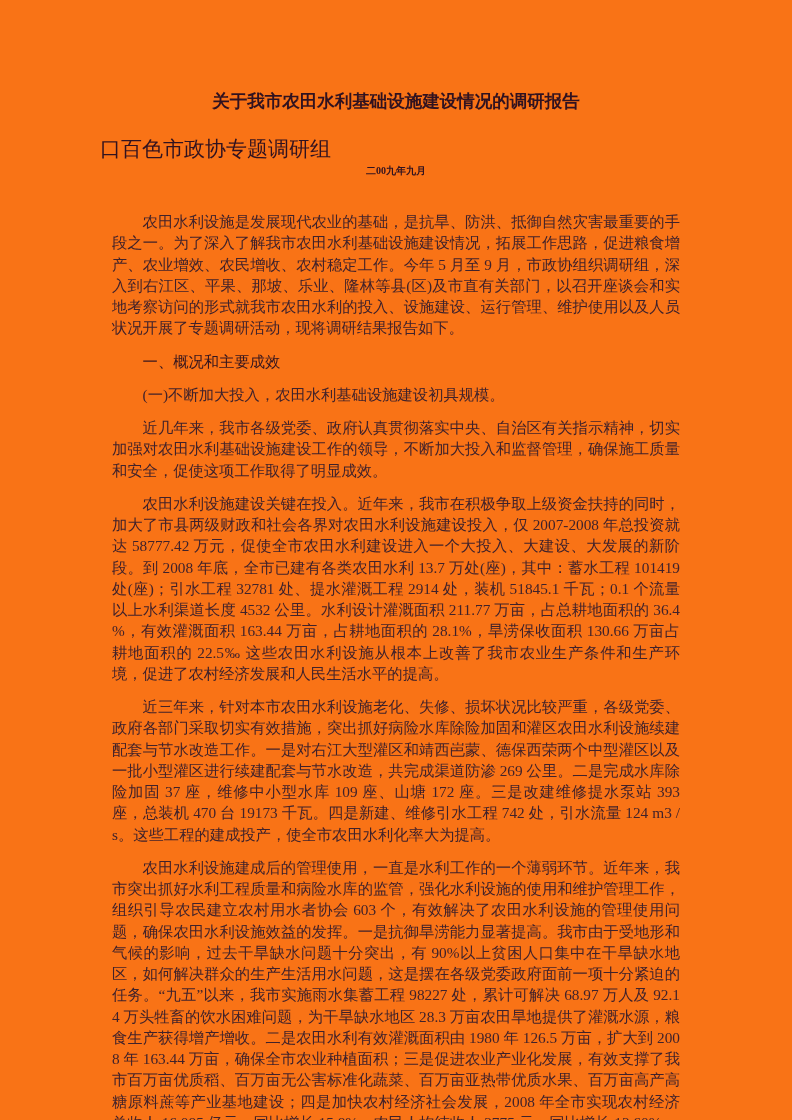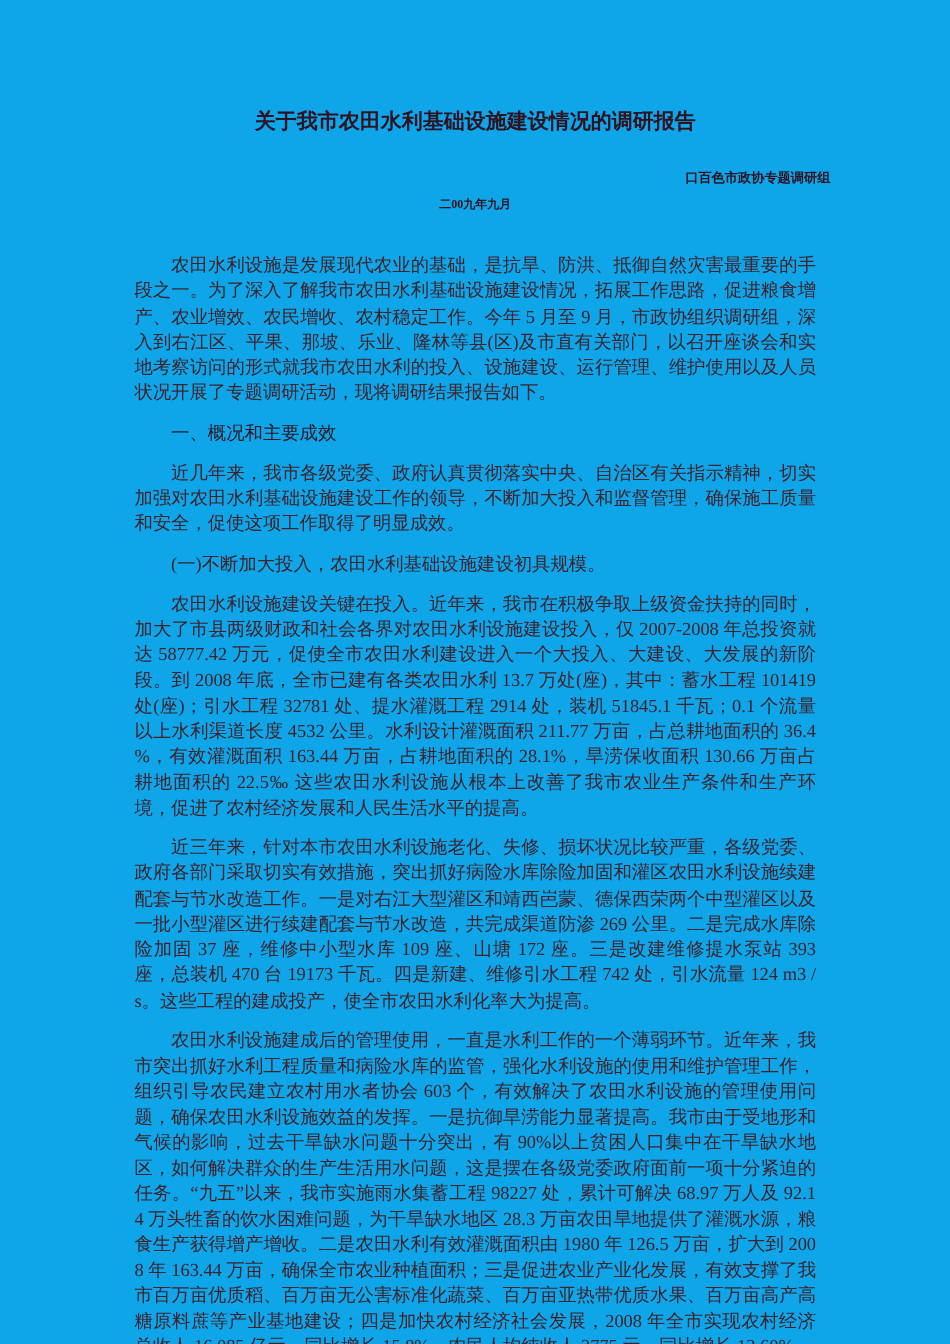--- a/index.html
+++ b/index.html
@@ -4,43 +4,43 @@
 <style>
   html, body {
     margin: 0;
     padding: 0;
     background: #ffffff;
   }
   .page {
     position: relative;
     width: 792px;
     height: 1120px;
-    background: #0ea5e9;
+    background: #f97316;
     overflow: hidden;
     font-family: "Liberation Serif", "DejaVu Serif", serif;
   }
   .content {
     position: absolute;
     left: 100px;
     top: 90px;
     width: 592px;
     color: #40222b;
   }
   .doc-title {
     text-align: center;
     font-weight: bold;
     font-size: 17.5px;
     line-height: 22px;
     color: #301220;
     margin: 0 0 26px 0;
   }
   .byline {
-    text-align: right;
-    font-weight: bold;
-    font-size: 11px;
+    text-align: left;
+    font-weight: normal;
+    font-size: 21px;
     line-height: 22px;
     color: #301220;
     margin: 0;
   }
   .date-line {
     text-align: center;
     font-weight: bold;
     font-size: 10px;
     line-height: 22px;
     color: #301220;
@@ -65,21 +65,21 @@
 <body>
 
 <div class="page">
   <div class="content">
     <h1 class="doc-title">关于我市农田水利基础设施建设情况的调研报告</h1>
     <p class="byline">口百色市政协专题调研组</p>
     <p class="date-line">二00九年九月</p>
     <div id="paragraphs">
         <p class="para">农田水利设施是发展现代农业的基础，是抗旱、防洪、抵御自然灾害最重要的手段之一。为了深入了解我市农田水利基础设施建设情况，拓展工作思路，促进粮食增产、农业增效、农民增收、农村稳定工作。今年 5 月至 9 月，市政协组织调研组，深入到右江区、平果、那坡、乐业、隆林等县(区)及市直有关部门，以召开座谈会和实地考察访问的形式就我市农田水利的投入、设施建设、运行管理、维护使用以及人员状况开展了专题调研活动，现将调研结果报告如下。</p>
         <p class="para heading">一、概况和主要成效</p>
+        <p class="para">(一)不断加大投入，农田水利基础设施建设初具规模。</p>
         <p class="para">近几年来，我市各级党委、政府认真贯彻落实中央、自治区有关指示精神，切实加强对农田水利基础设施建设工作的领导，不断加大投入和监督管理，确保施工质量和安全，促使这项工作取得了明显成效。</p>
-        <p class="para">(一)不断加大投入，农田水利基础设施建设初具规模。</p>
         <p class="para">农田水利设施建设关键在投入。近年来，我市在积极争取上级资金扶持的同时，加大了市县两级财政和社会各界对农田水利设施建设投入，仅 2007-2008 年总投资就达 58777.42 万元，促使全市农田水利建设进入一个大投入、大建设、大发展的新阶段。到 2008 年底，全市已建有各类农田水利 13.7 万处(座)，其中：蓄水工程 101419 处(座)；引水工程 32781 处、提水灌溉工程 2914 处，装机 51845.1 千瓦；0.1 个流量以上水利渠道长度 4532 公里。水利设计灌溉面积 211.77 万亩，占总耕地面积的 36.4 %，有效灌溉面积 163.44 万亩，占耕地面积的 28.1%，旱涝保收面积 130.66 万亩占耕地面积的 22.5‰ 这些农田水利设施从根本上改善了我市农业生产条件和生产环境，促进了农村经济发展和人民生活水平的提高。</p>
         <p class="para">近三年来，针对本市农田水利设施老化、失修、损坏状况比较严重，各级党委、政府各部门采取切实有效措施，突出抓好病险水库除险加固和灌区农田水利设施续建配套与节水改造工作。一是对右江大型灌区和靖西岜蒙、德保西荣两个中型灌区以及一批小型灌区进行续建配套与节水改造，共完成渠道防渗 269 公里。二是完成水库除险加固 37 座，维修中小型水库 109 座、山塘 172 座。三是改建维修提水泵站 393 座，总装机 470 台 19173 千瓦。四是新建、维修引水工程 742 处，引水流量 124 m3 /s。这些工程的建成投产，使全市农田水利化率大为提高。</p>
         <p class="para">农田水利设施建成后的管理使用，一直是水利工作的一个薄弱环节。近年来，我市突出抓好水利工程质量和病险水库的监管，强化水利设施的使用和维护管理工作，组织引导农民建立农村用水者协会 603 个，有效解决了农田水利设施的管理使用问题，确保农田水利设施效益的发挥。一是抗御旱涝能力显著提高。我市由于受地形和气候的影响，过去干旱缺水问题十分突出，有 90%以上贫困人口集中在干旱缺水地区，如何解决群众的生产生活用水问题，这是摆在各级党委政府面前一项十分紧迫的任务。“九五”以来，我市实施雨水集蓄工程 98227 处，累计可解决 68.97 万人及 92.14 万头牲畜的饮水困难问题，为干旱缺水地区 28.3 万亩农田旱地提供了灌溉水源，粮食生产获得增产增收。二是农田水利有效灌溉面积由 1980 年 126.5 万亩，扩大到 2008 年 163.44 万亩，确保全市农业种植面积；三是促进农业产业化发展，有效支撑了我市百万亩优质稻、百万亩无公害标准化蔬菜、百万亩亚热带优质水果、百万亩高产高糖原料蔗等产业基地建设；四是加快农村经济社会发展，2008 年全市实现农村经济总收人 16.085 亿元，同比增长 15.8%，农民人均纯收人 2775 元，同比增长 12.60%。</p>
         <p class="para heading">二、存在问题及原因分析</p>
       </div>
   </div>
 </div>
 
 </body></html>

